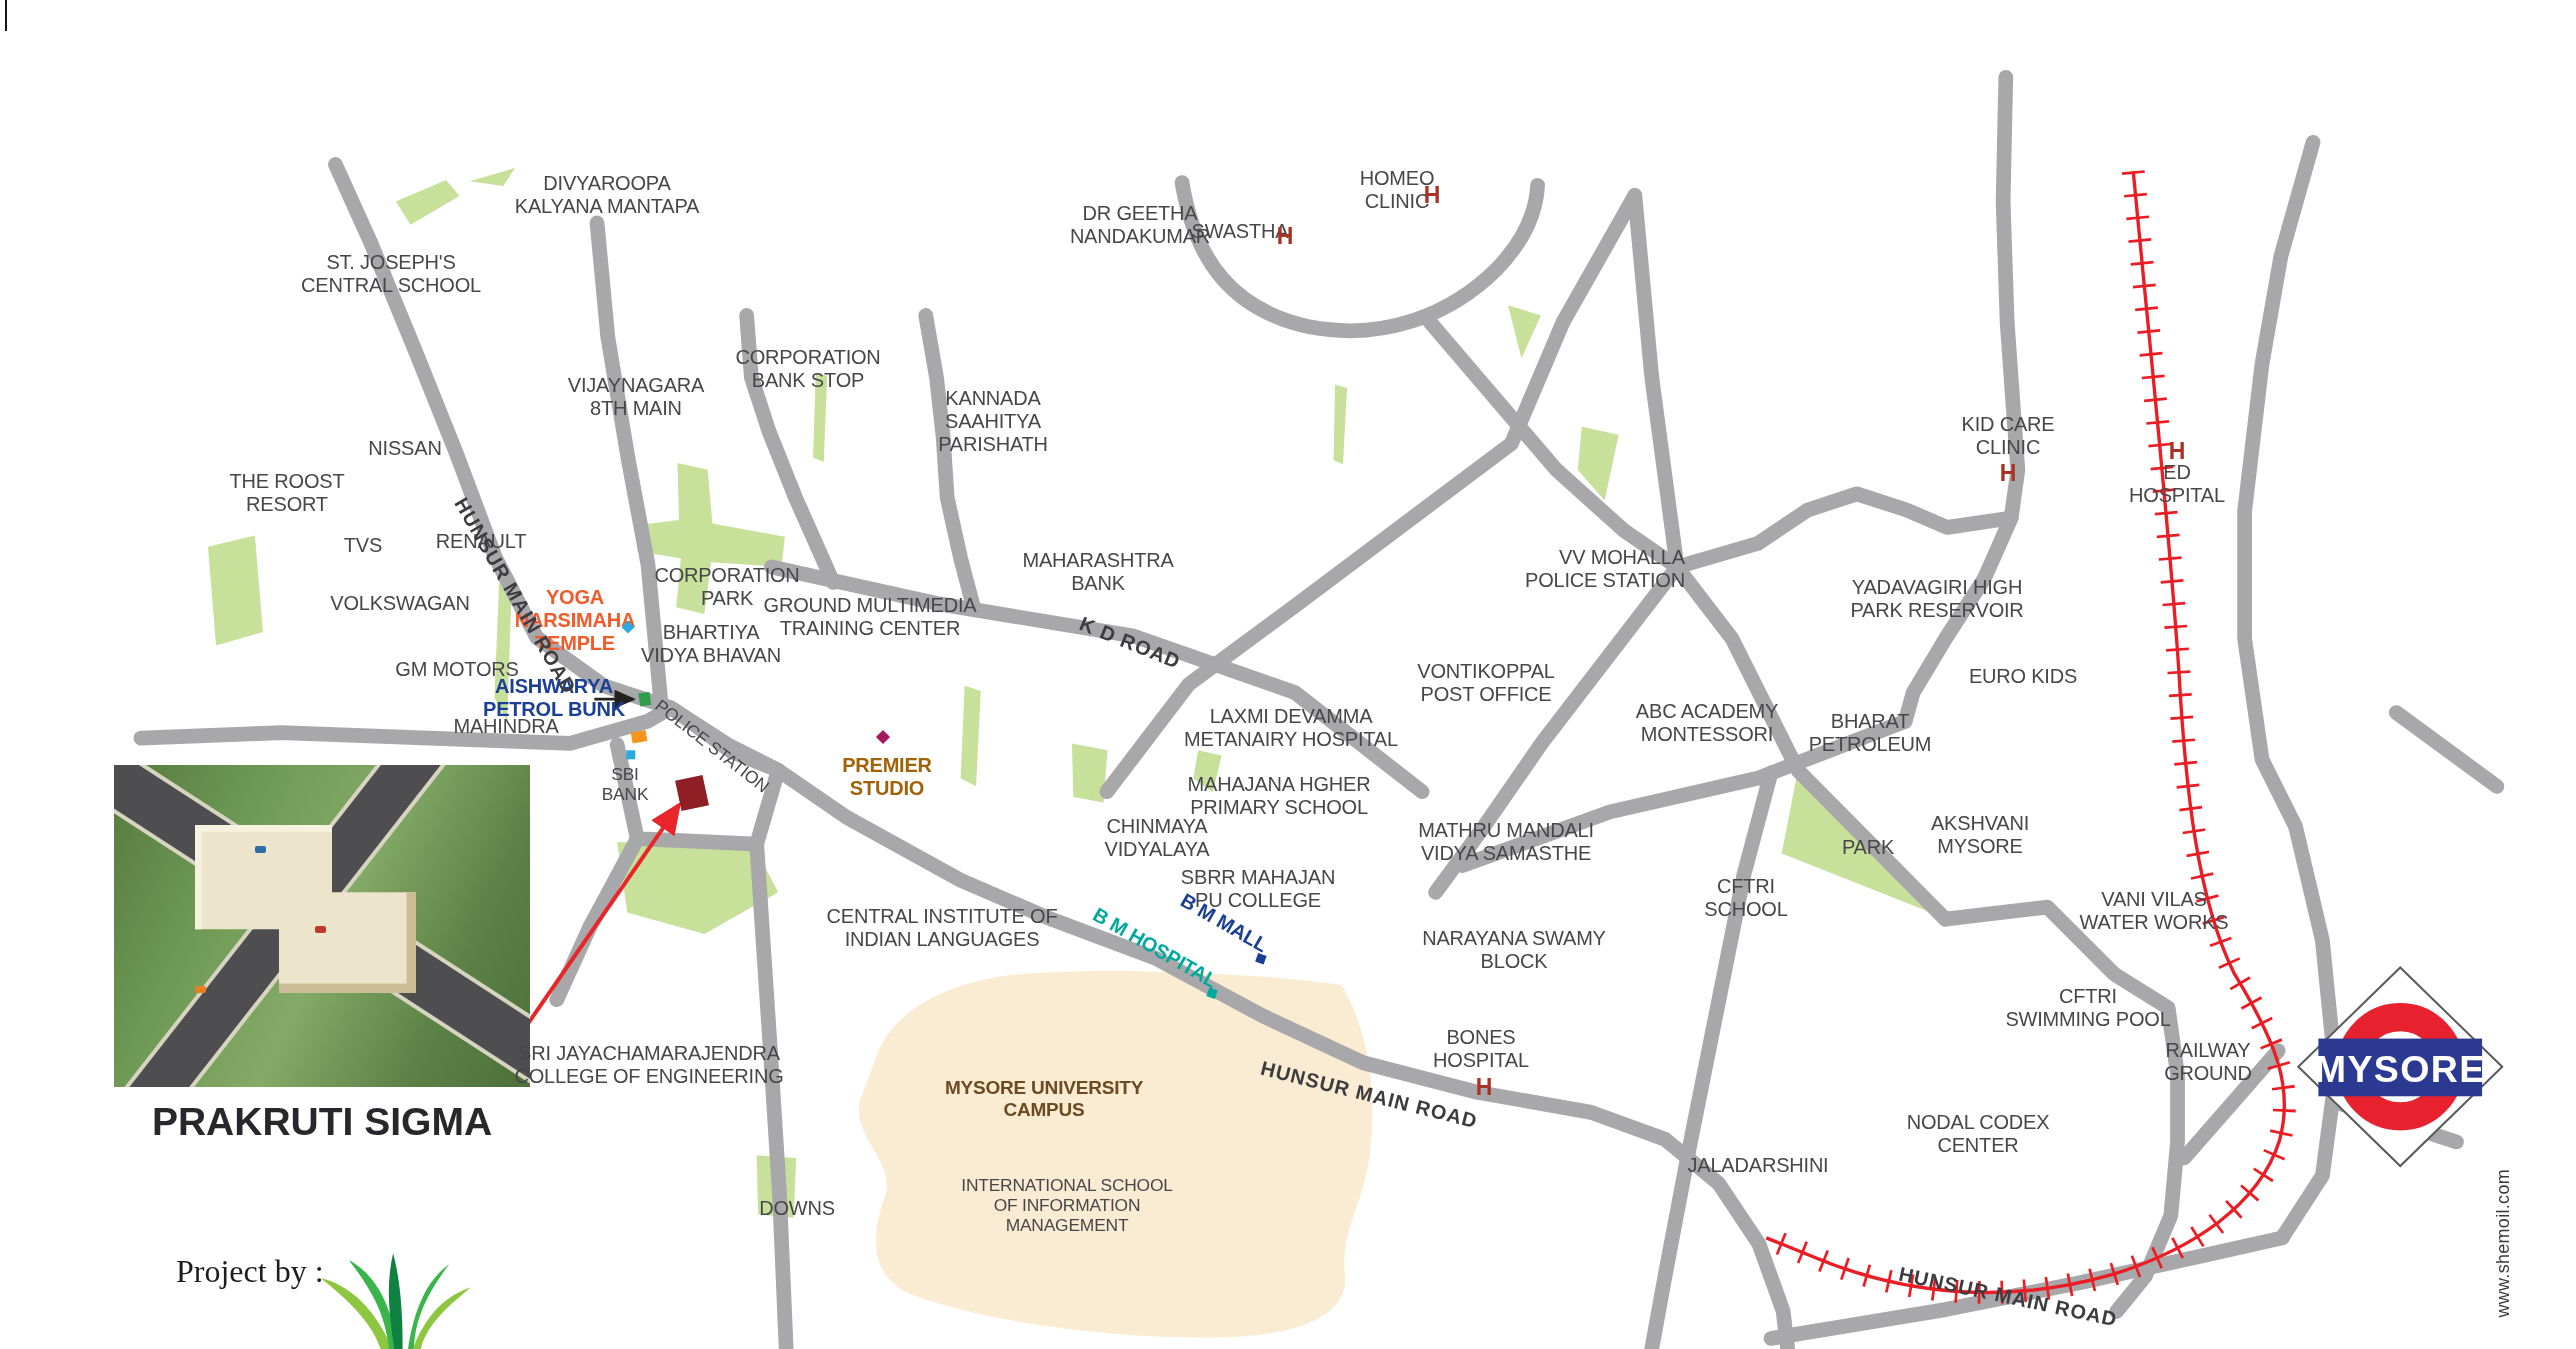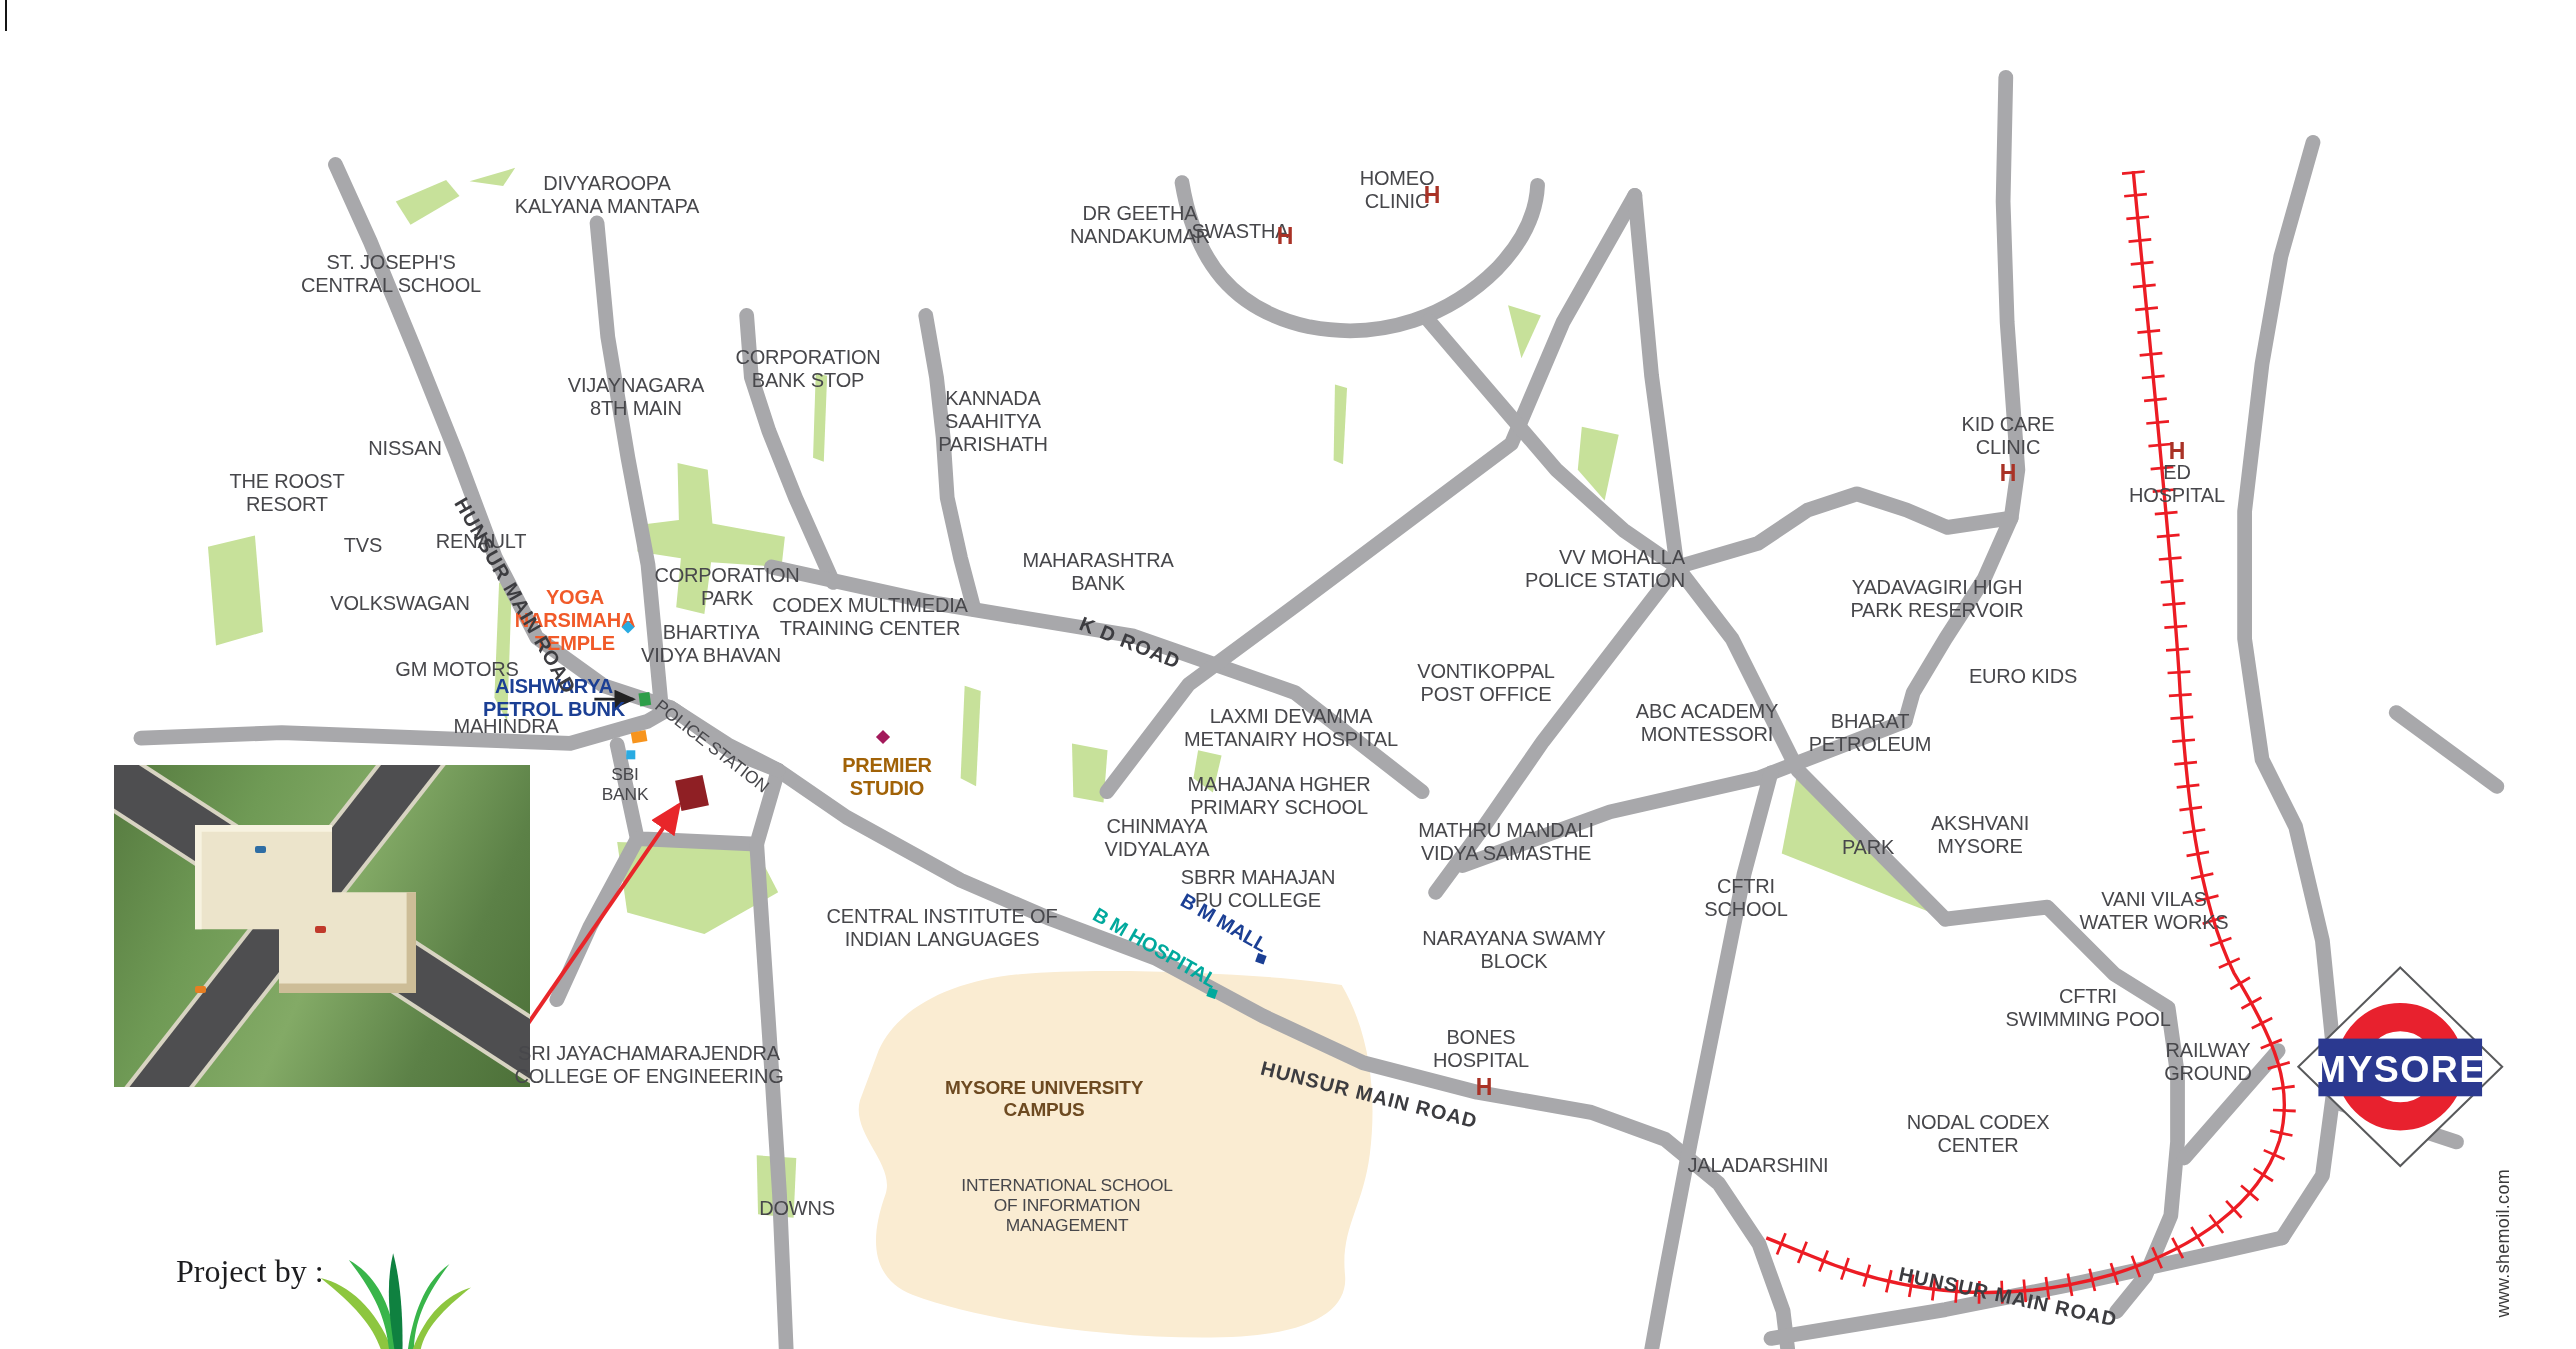--- a/index.html
+++ b/index.html
@@ -123,20 +123,21 @@
 
   <div id="project-photo">
     <div class="ph-road1"></div>
     <div class="ph-road2"></div>
     <div class="ph-bldg"></div>
     <div class="ph-dot" style="left:201px;top:161px;background:#c0392b;"></div>
     <div class="ph-dot" style="left:141px;top:81px;background:#2e6da4;"></div>
     <div class="ph-dot" style="left:81px;top:221px;background:#e67e22;"></div>
   </div>
 
+  <div id="project-title">PRAKRUTI SIGMA</div>
   <div id="project-by">Project by :</div>
   <div id="watermark">www.shemoil.com</div>
   <div id="corner-artifact"></div>
 
   <div id="labels">
       <div class="lbl" style="left: 607px; top: 195px; transform: translate(-50%, -50%);">
         <div>DIVYAROOPA</div>
         <div>KALYANA MANTAPA</div>
       </div>
       <div class="lbl" style="left: 391px; top: 274px; transform: translate(-50%, -50%);">
@@ -200,21 +201,21 @@
         <div>BANK</div>
       </div>
       <div class="lbl" style="font-size: 17.4px; left: 712px; top: 746px; transform: translate(-50%, -50%) rotate(38deg);">
         <div>POLICE STATION</div>
       </div>
       <div class="lbl b c-magenta" style="left: 887px; top: 777px; transform: translate(-50%, -50%);">
         <div>PREMIER</div>
         <div>STUDIO</div>
       </div>
       <div class="lbl" style="left: 870px; top: 617px; transform: translate(-50%, -50%);">
-        <div>CODEX MULTIMEDIA</div>
+        <div>GROUND MULTIMEDIA</div>
         <div>TRAINING CENTER</div>
       </div>
       <div class="lbl" style="left: 1098px; top: 572px; transform: translate(-50%, -50%);">
         <div>MAHARASHTRA</div>
         <div>BANK</div>
       </div>
       <div class="lbl b c-roadlbl" style="left: 1130px; top: 643px; transform: translate(-50%, -50%) rotate(22deg);">
         <div>K D ROAD</div>
       </div>
       <div class="lbl b c-roadlbl" style="left: 515px; top: 596px; transform: translate(-50%, -50%) rotate(60deg);">

